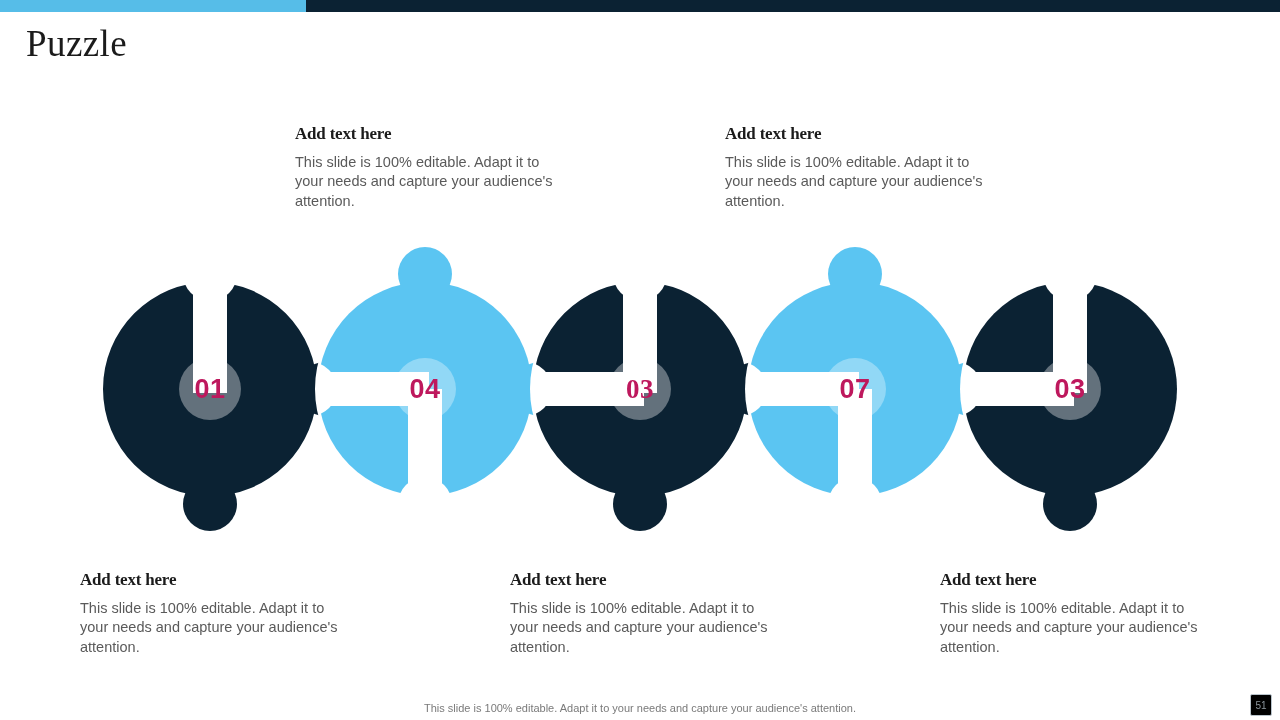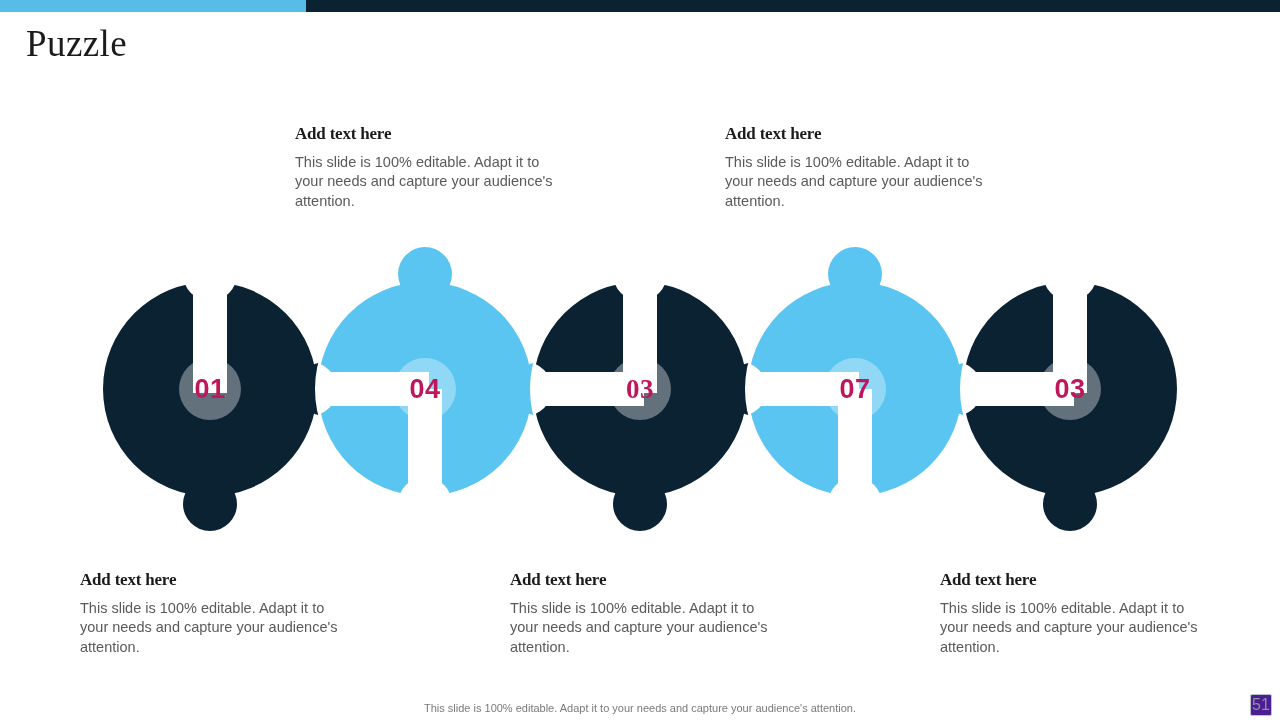--- a/index.html
+++ b/index.html
@@ -56,21 +56,21 @@
   
   .footer{
     position:absolute;left:0;top:702px;width:1280px;
     text-align:center;font-size:11px;color:#7a7a7a;
     font-family:"Liberation Sans", sans-serif;
   }
   .pagebox{
     position:absolute;right:8px;top:694px;
     width:20px;height:20px;border:1px solid #b9c4cc;border-radius:2px;
     display:flex;align-items:center;justify-content:center;
-    font-size:16px;color:#8a949b;background:#4c1d95;
+    font-size:10px;color:#8a949b;background:#000000;
     font-family:"Liberation Sans", sans-serif;
   }
 </style>
 </head>
 <body>
 
 <div class="slide">
 
   <div class="topbar">
     <div class="topbar-left"></div>

